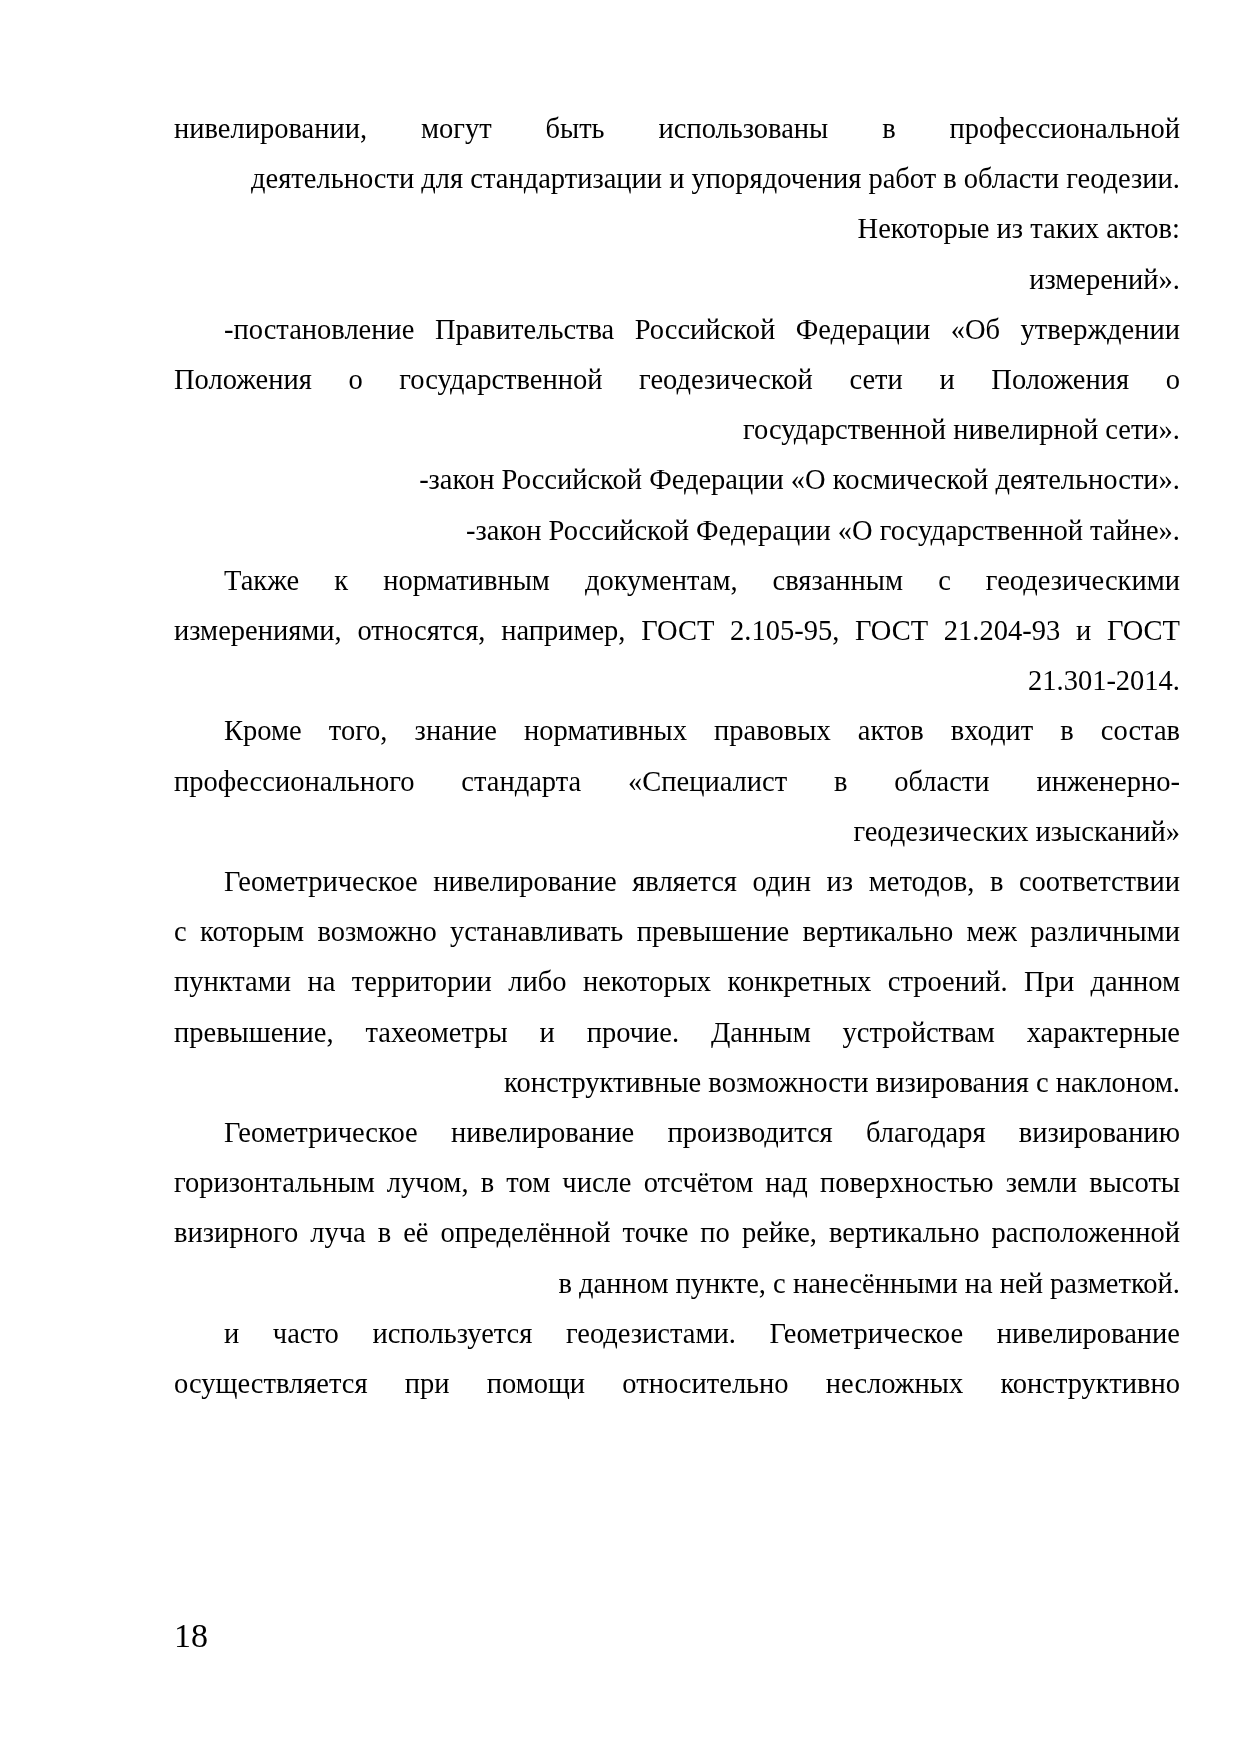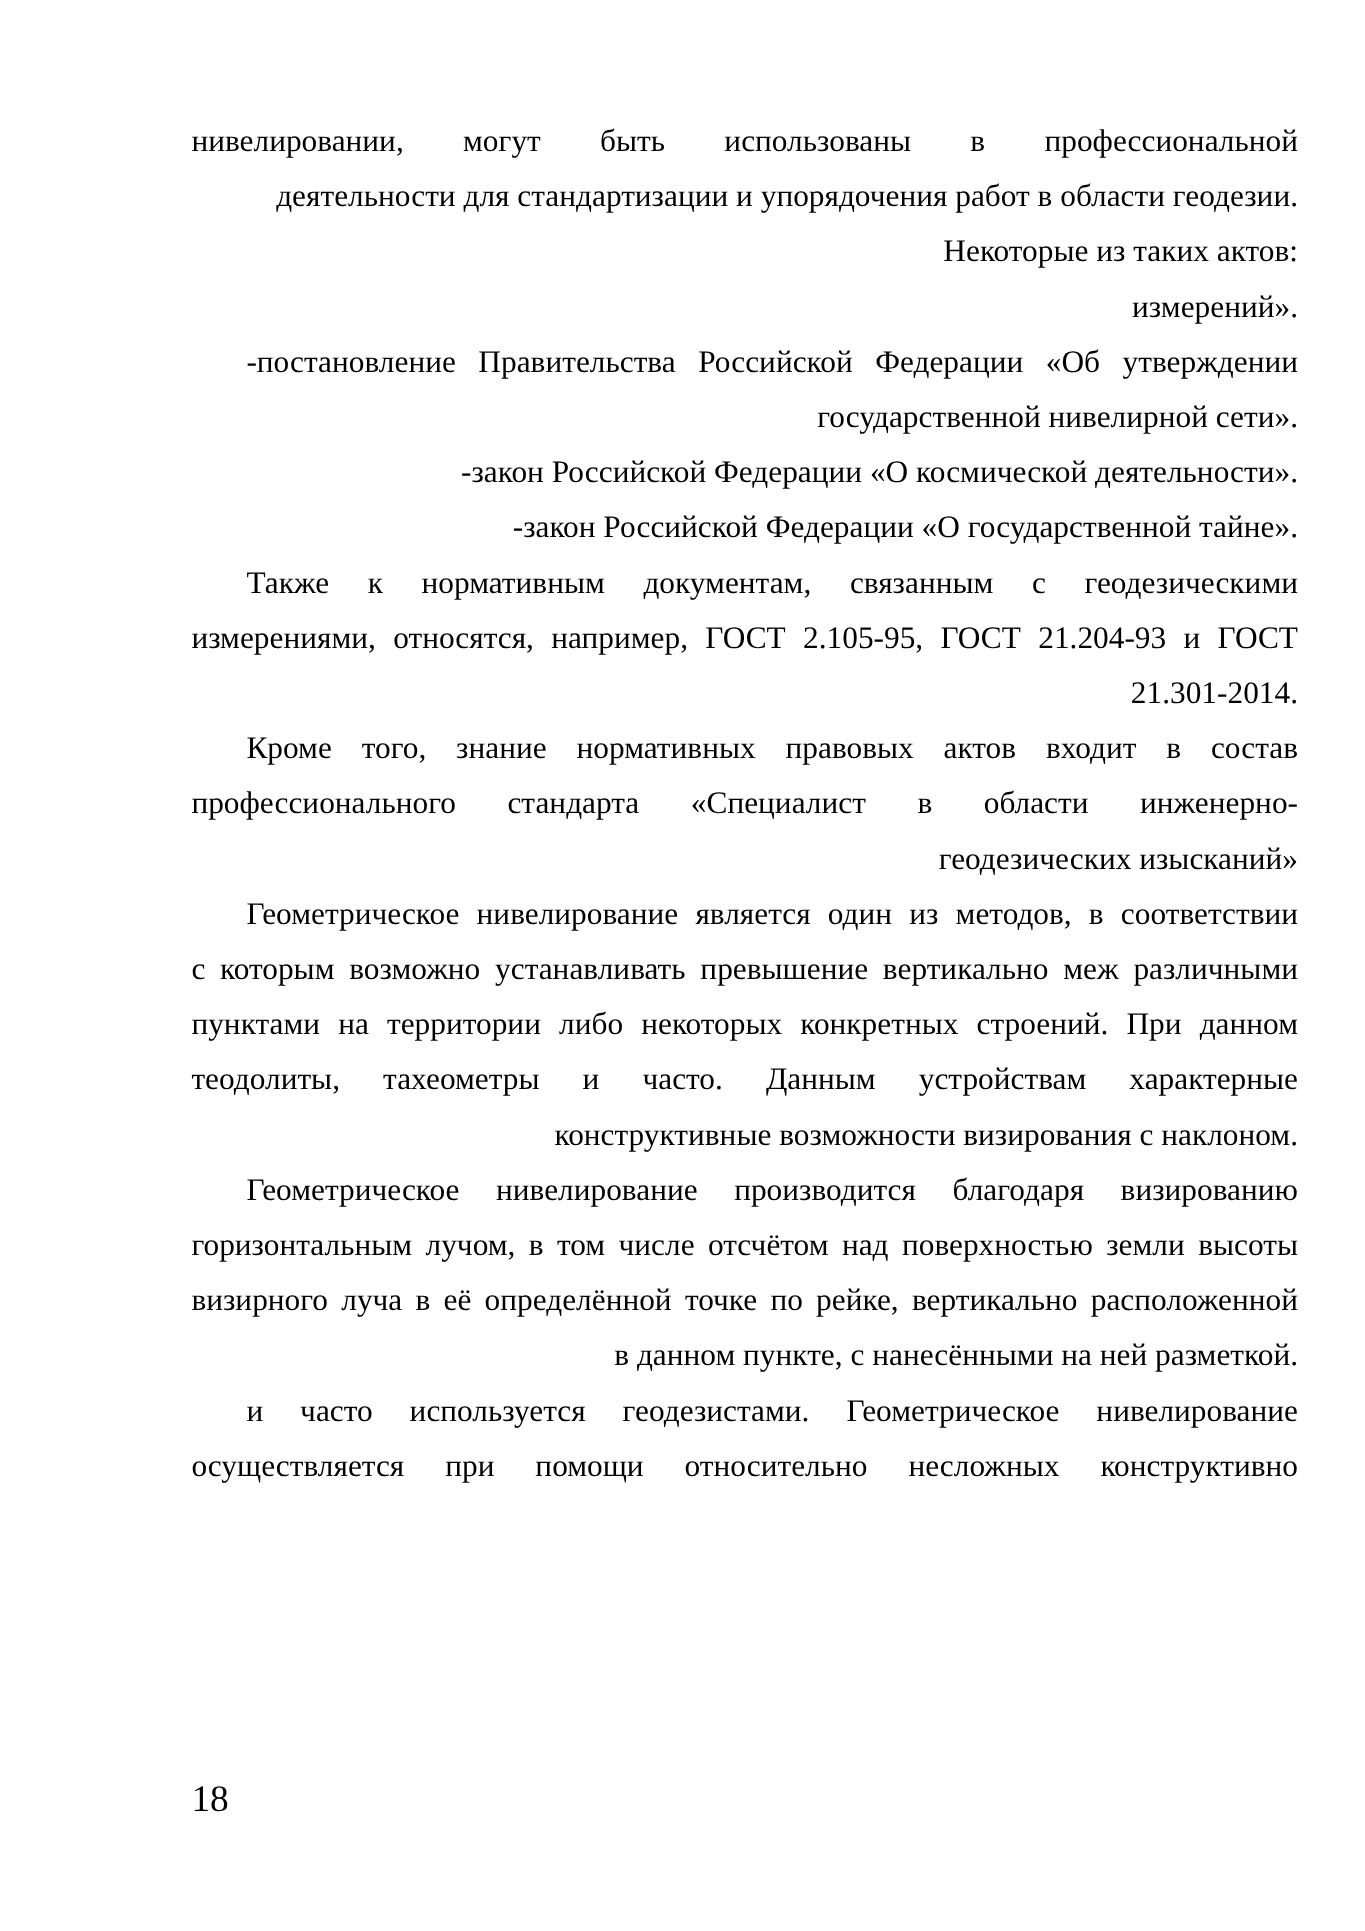--- a/index.html
+++ b/index.html
@@ -68,20 +68,21 @@
     <div class="para ind">
       <div class="line l">Некоторые из таких актов:</div>
     </div>
 
     <div class="para ind">
       <div class="line l">измерений».</div>
     </div>
 
     <div class="para ind">
       <div class="line j">-постановление Правительства Российской Федерации «Об утверждении</div>
+      <div class="line j">Положения о государственной геодезической сети и Положения о</div>
       <div class="line l">государственной нивелирной сети».</div>
     </div>
 
     <div class="para ind">
       <div class="line l">-закон Российской Федерации «О космической деятельности».</div>
     </div>
 
     <div class="para ind">
       <div class="line l">-закон Российской Федерации «О государственной тайне».</div>
     </div>
@@ -95,21 +96,21 @@
     <div class="para ind">
       <div class="line j">Кроме того, знание нормативных правовых актов входит в состав</div>
       <div class="line j">профессионального стандарта «Специалист в области инженерно-</div>
       <div class="line l">геодезических изысканий»</div>
     </div>
 
     <div class="para ind">
       <div class="line j">Геометрическое нивелирование является один из методов, в соответствии</div>
       <div class="line j">с которым возможно устанавливать превышение вертикально меж различными</div>
       <div class="line j">пунктами на территории либо некоторых конкретных строений. При данном</div>
-      <div class="line j">теодолиты, тахеометры и часто. Данным устройствам характерные</div>
+      <div class="line j">превышение, тахеометры и прочие. Данным устройствам характерные</div>
       <div class="line l">конструктивные возможности визирования с наклоном.</div>
     </div>
 
     <div class="para ind">
       <div class="line j">Геометрическое нивелирование производится благодаря визированию</div>
       <div class="line j">горизонтальным лучом, в том числе отсчётом над поверхностью земли высоты</div>
       <div class="line j">визирного луча в её определённой точке по рейке, вертикально расположенной</div>
       <div class="line l">в данном пункте, с нанесёнными на ней разметкой.</div>
     </div>
 

